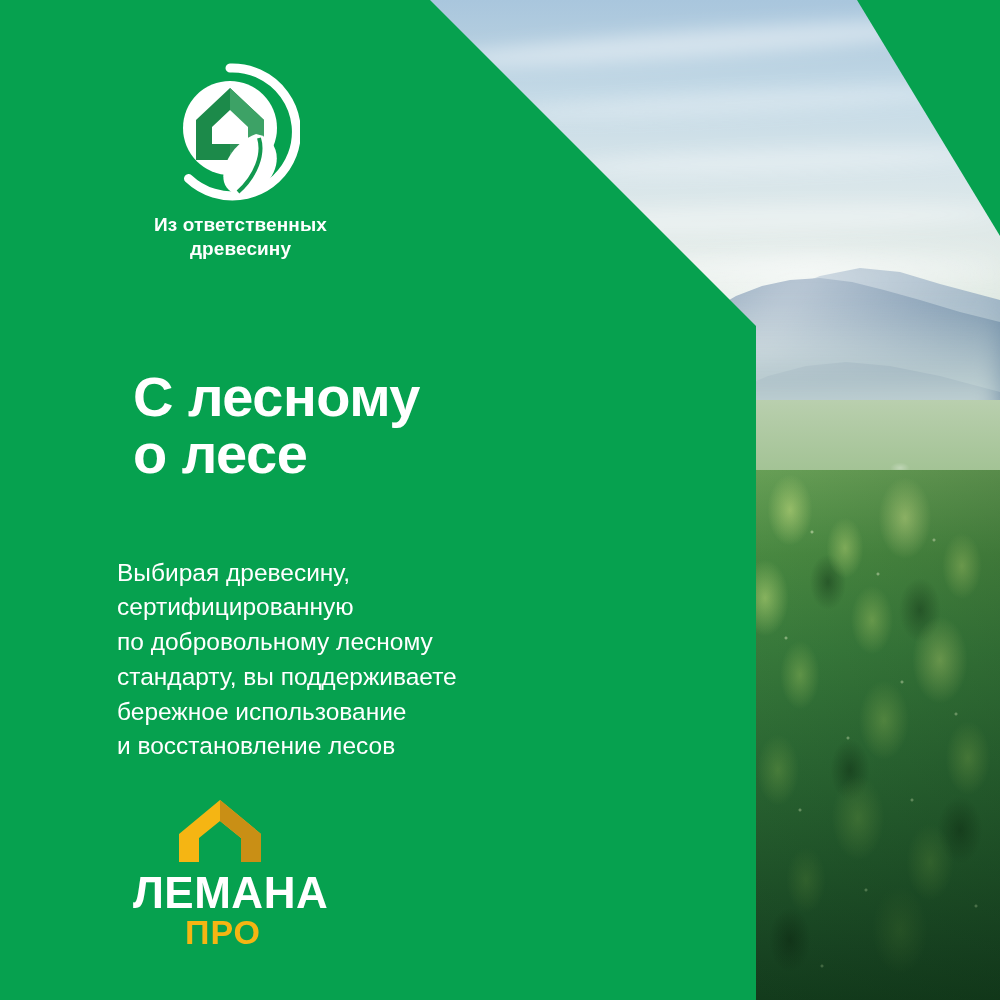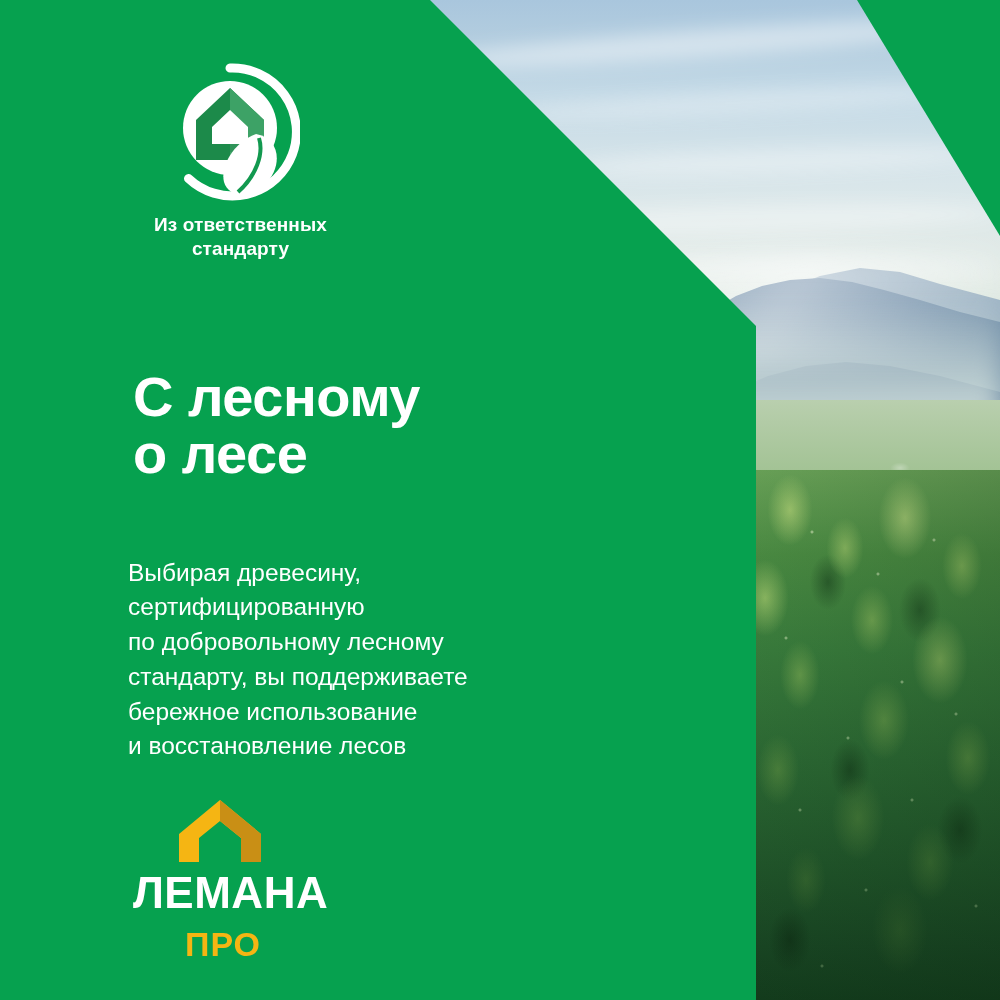--- a/index.html
+++ b/index.html
@@ -205,21 +205,21 @@
     font-size: 56px;
     font-weight: bold;
     line-height: 1.03;
     letter-spacing: -0.5px;
     white-space: pre-line;
   }
 
   
   .body-copy {
     position: absolute;
-    left: 128px;
+    left: 117px;
     top: 531px;
     color: #ffffff;
     font-size: 24.5px;
     font-weight: normal;
     line-height: 1.42;
     white-space: pre-line;
   }
 
   
   .lemana {
@@ -244,21 +244,21 @@
     margin-top: 7px;
     width: 180px;
   }
   .lemana-pro {
     display: block;
     color: #f5b513;
     font-size: 34px;
     font-weight: bold;
     letter-spacing: 1px;
     line-height: 1;
-    margin-top: 12px;
+    margin-top: 0;
     text-align: center;
     width: 180px;
   }
 </style>
 </head>
 <body>
 
 <div id="poster">
 
   <div class="photo">
@@ -337,21 +337,21 @@
         <path d="M52,82 L70,82 L70,90 L52,90 Z" fill="#1c8a4a"></path>
         <path d="M70,82 L88,82 L88,90 L70,90 Z" fill="#2f9459"></path>
 
         <path d="M96,72 C120,76 124,104 104,124 C88,140 68,134 64,120
                  C60,104 74,80 96,72 Z" fill="#ffffff"></path>
         <path d="M99,76 C104,92 96,114 78,130" fill="none" stroke="#12994f" stroke-width="4"></path>
       </svg>
     </div>
 
     <div class="badge-caption">Из ответственных
-стандарту</div>
+древесину</div>
 
     <h1 class="headline">С лесному
 о лесе</h1>
 
     <p class="body-copy">Выбирая древесину,
 сертифицированную
 по добровольному лесному
 стандарту, вы поддерживаете
 бережное использование
 и восстановление лесов</p>

